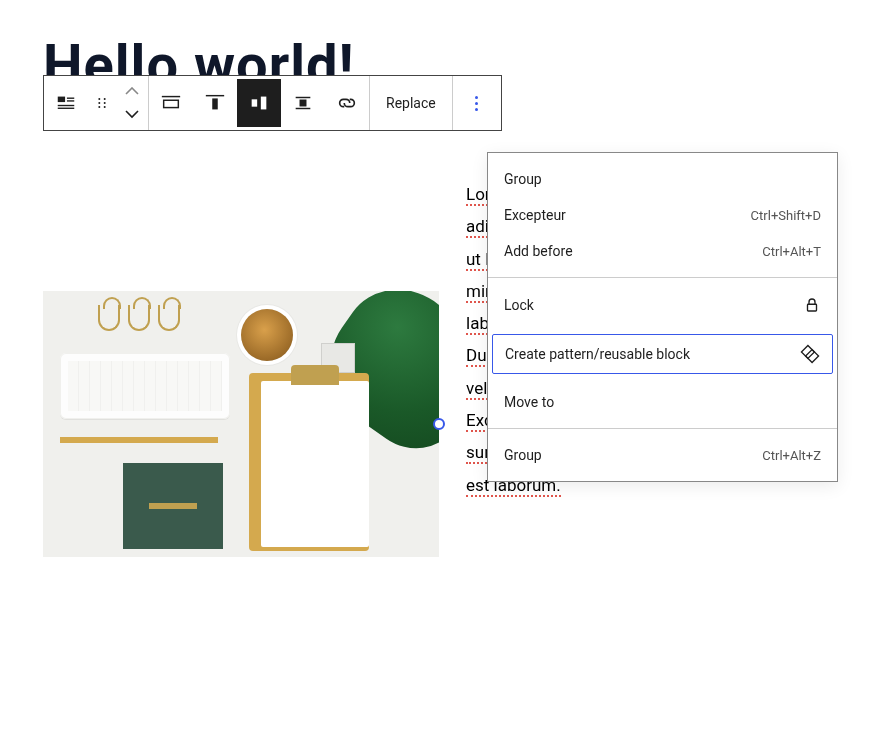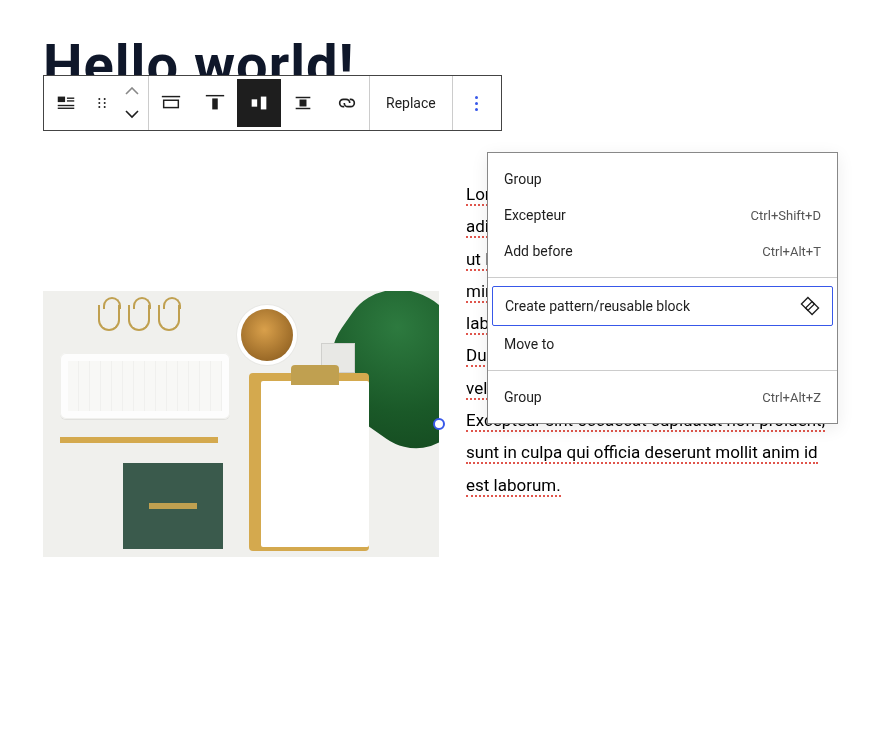--- a/index.html
+++ b/index.html
@@ -206,21 +206,21 @@
       align-items: center;
       justify-content: space-between;
       padding: 10px 16px;
       font-size: 14px;
       color: #1e1e1e;
       cursor: pointer;
     }
     .dropdown-item.highlighted {
       border: 1px solid #3858e9;
       border-radius: 2px;
-      margin: 0 4px;
+      margin: 10px 4px;
       padding: 9px 12px;
     }
     .dd-shortcut {
       color: #555;
       font-size: 13px;
       text-align: right;
     }
     .dd-icon {
       display: flex;
       align-items: center;
@@ -344,20 +344,29 @@
     <div class="dropdown-item">
       <span>Excepteur</span>
       <span class="dd-shortcut">Ctrl+Shift+D</span>
     </div>
     <div class="dropdown-item">
       <span>Add before</span>
       <span class="dd-shortcut">Ctrl+Alt+T</span>
     </div>
   </div>
   <div class="dropdown-section">
+    <div class="dropdown-item">
+      <span>Lock</span>
+      <span class="dd-icon">
+        <svg width="18" height="18" viewBox="0 0 24 24" fill="none" stroke="#1e1e1e" stroke-width="1.8">
+            <rect x="6" y="11" width="12" height="9" rx="1"></rect>
+            <path d="M8 11V8a4 4 0 0 1 8 0v3"></path>
+          </svg>
+      </span>
+    </div>
     <div class="dropdown-item highlighted">
       <span>Create pattern/reusable block</span>
       <span class="dd-icon">
         <svg width="20" height="20" viewBox="0 0 24 24" fill="none" stroke="#1e1e1e" stroke-width="1.6">
             <rect x="4" y="4" width="11" height="11" transform="rotate(45 9.5 9.5)"></rect>
             <rect x="9" y="9" width="11" height="11" transform="rotate(45 14.5 14.5)"></rect>
           </svg>
       </span>
     </div>
     <div class="dropdown-item">

